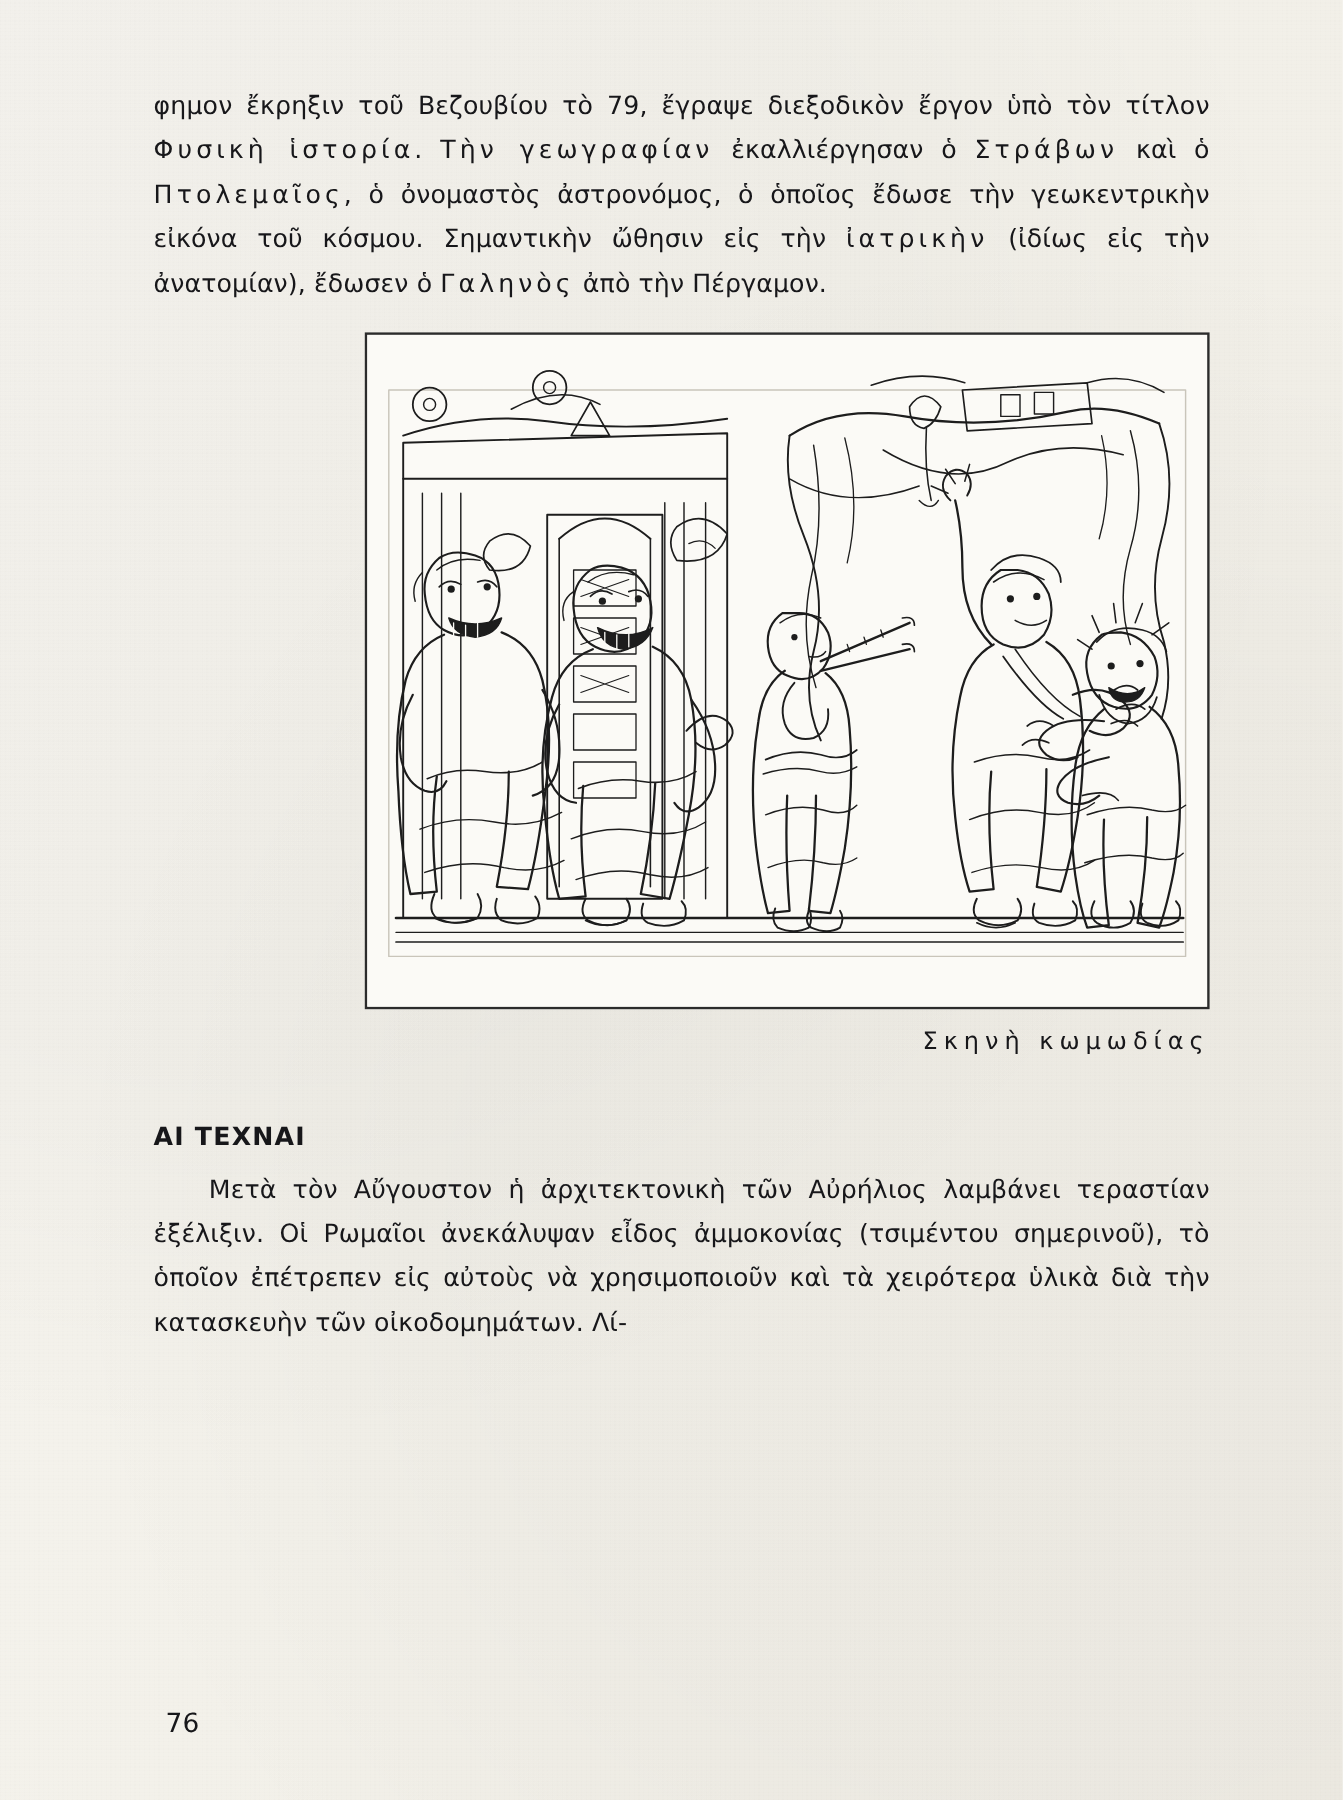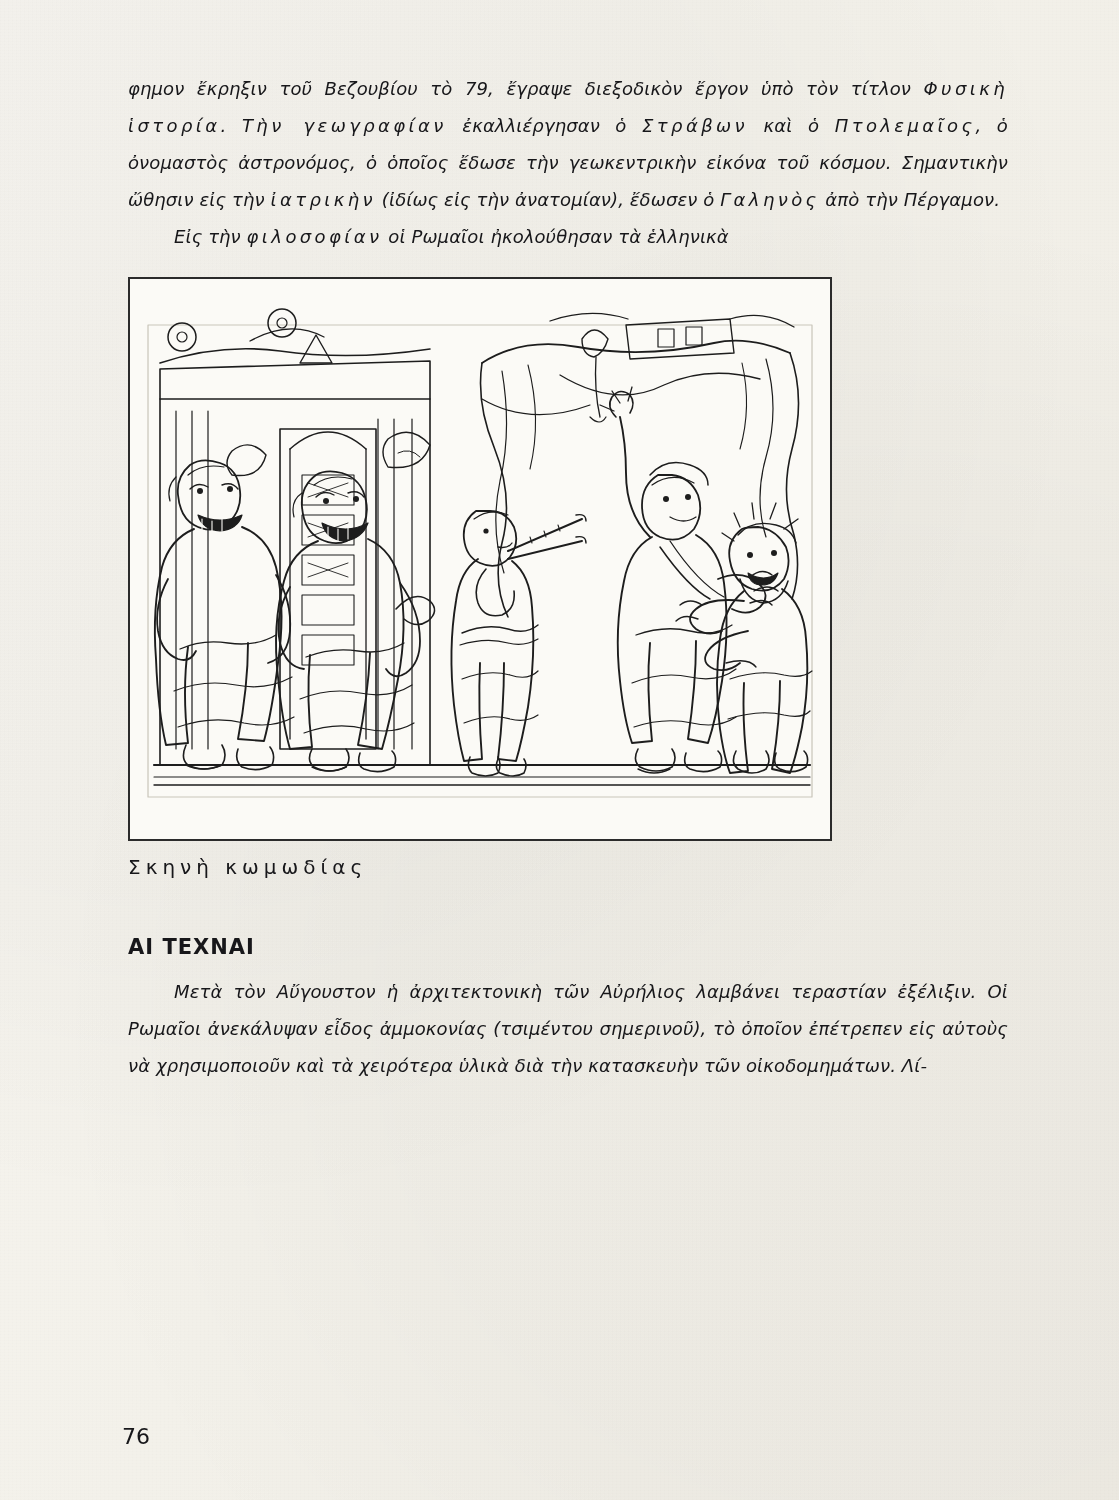--- a/index.html
+++ b/index.html
@@ -32,42 +32,41 @@
       repeating-linear-gradient(0deg, rgba(0,0,0,0.012) 0 1px, rgba(0,0,0,0) 1px 3px),
       repeating-linear-gradient(90deg, rgba(0,0,0,0.010) 0 1px, rgba(0,0,0,0) 1px 4px);
   }
   .content {
     position: absolute;
     left: 128px;
     top: 70px;
     width: 880px;
   }
   .para {
-    font-size: 18px;
+    font-size: 21px;
     line-height: 37px;
     color: #17171a;
     text-align: justify;
     letter-spacing: 0.1px;
     margin: 0;
-    font-style: italic;
   }
   .para.indent {
     text-indent: 46px;
   }
   .para + .para {
     margin-top: 0px;
   }
   .spaced {
     letter-spacing: 3.4px;
   }
   .figure {
     margin-top: 22px;
     display: flex;
     flex-direction: column;
-    align-items: flex-start;
+    align-items: flex-end;
   }
   .figure-frame {
     width: 700px;
     height: 560px;
     border: 2px solid #2b2b2b;
     background: #fbfaf6;
     position: relative;
     overflow: hidden;
   }
   .figure-caption-1 {
@@ -86,39 +85,38 @@
     font-size: 21px;
     letter-spacing: 1px;
     color: #17171a;
     font-weight: bold;
   }
   .block-gap {
     height: 22px;
   }
   .page-number {
     position: absolute;
-    left: 122px;
+    left: 138px;
     top: 1424px;
     font-size: 22px;
     color: #17171a;
   }
   svg.relief {
     display: block;
   }
 </style>
 </head>
 <body>
 
 <div class="page">
   <div class="grain"></div>
 
   <div class="content">
 
     <p class="para" id="p1"><span>φημον ἔκρηξιν τοῦ Βεζουβίου τὸ 79, ἔγραψε διεξοδικὸν ἔργον ὑπὸ τὸν τίτλον </span><span class="spaced">Φυσικὴ ἱστορία</span><span>. </span><span class="spaced">Τὴν γεωγραφίαν</span><span> ἐκαλλιέργησαν ὁ </span><span class="spaced">Στράβων</span><span> καὶ ὁ </span><span class="spaced">Πτολεμαῖος</span><span>, ὁ ὀνομαστὸς ἀστρονόμος, ὁ ὁποῖος ἔδωσε τὴν γεωκεντρικὴν εἰκόνα τοῦ κόσμου. Σημαντικὴν ὤθησιν εἰς τὴν </span><span class="spaced">ἰατρικὴν</span><span> (ἰδίως εἰς τὴν ἀνατομίαν), ἔδωσεν ὁ </span><span class="spaced">Γαληνὸς</span><span> ἀπὸ τὴν Πέργαμον.</span></p>
-    <p class="para indent" id="p2"><span>Εἰς τὴν </span><span class="spaced">φιλοσοφίαν</span><span> οἱ Ρωμαῖοι ἠκολούθησαν τὰ ἑλληνικὰ</span></p>
 
     <div class="figure">
       <div class="figure-frame">
         <svg class="relief" width="700" height="560" viewBox="0 0 700 560">
           <rect x="0" y="0" width="700" height="560" fill="#fbfaf6"></rect>
           <g stroke="#1d1d1d" fill="none" stroke-width="2.1" stroke-linecap="round" stroke-linejoin="round">
 
             <rect x="18" y="46" width="664" height="472" stroke-width="1.2" stroke="#c9c5ba"></rect>
             <path d="M30 120 L300 120 L300 486 L30 486 Z" stroke-width="1.6"></path>
             <path d="M30 120 L30 90 L300 82 L300 120" stroke-width="1.6"></path>

